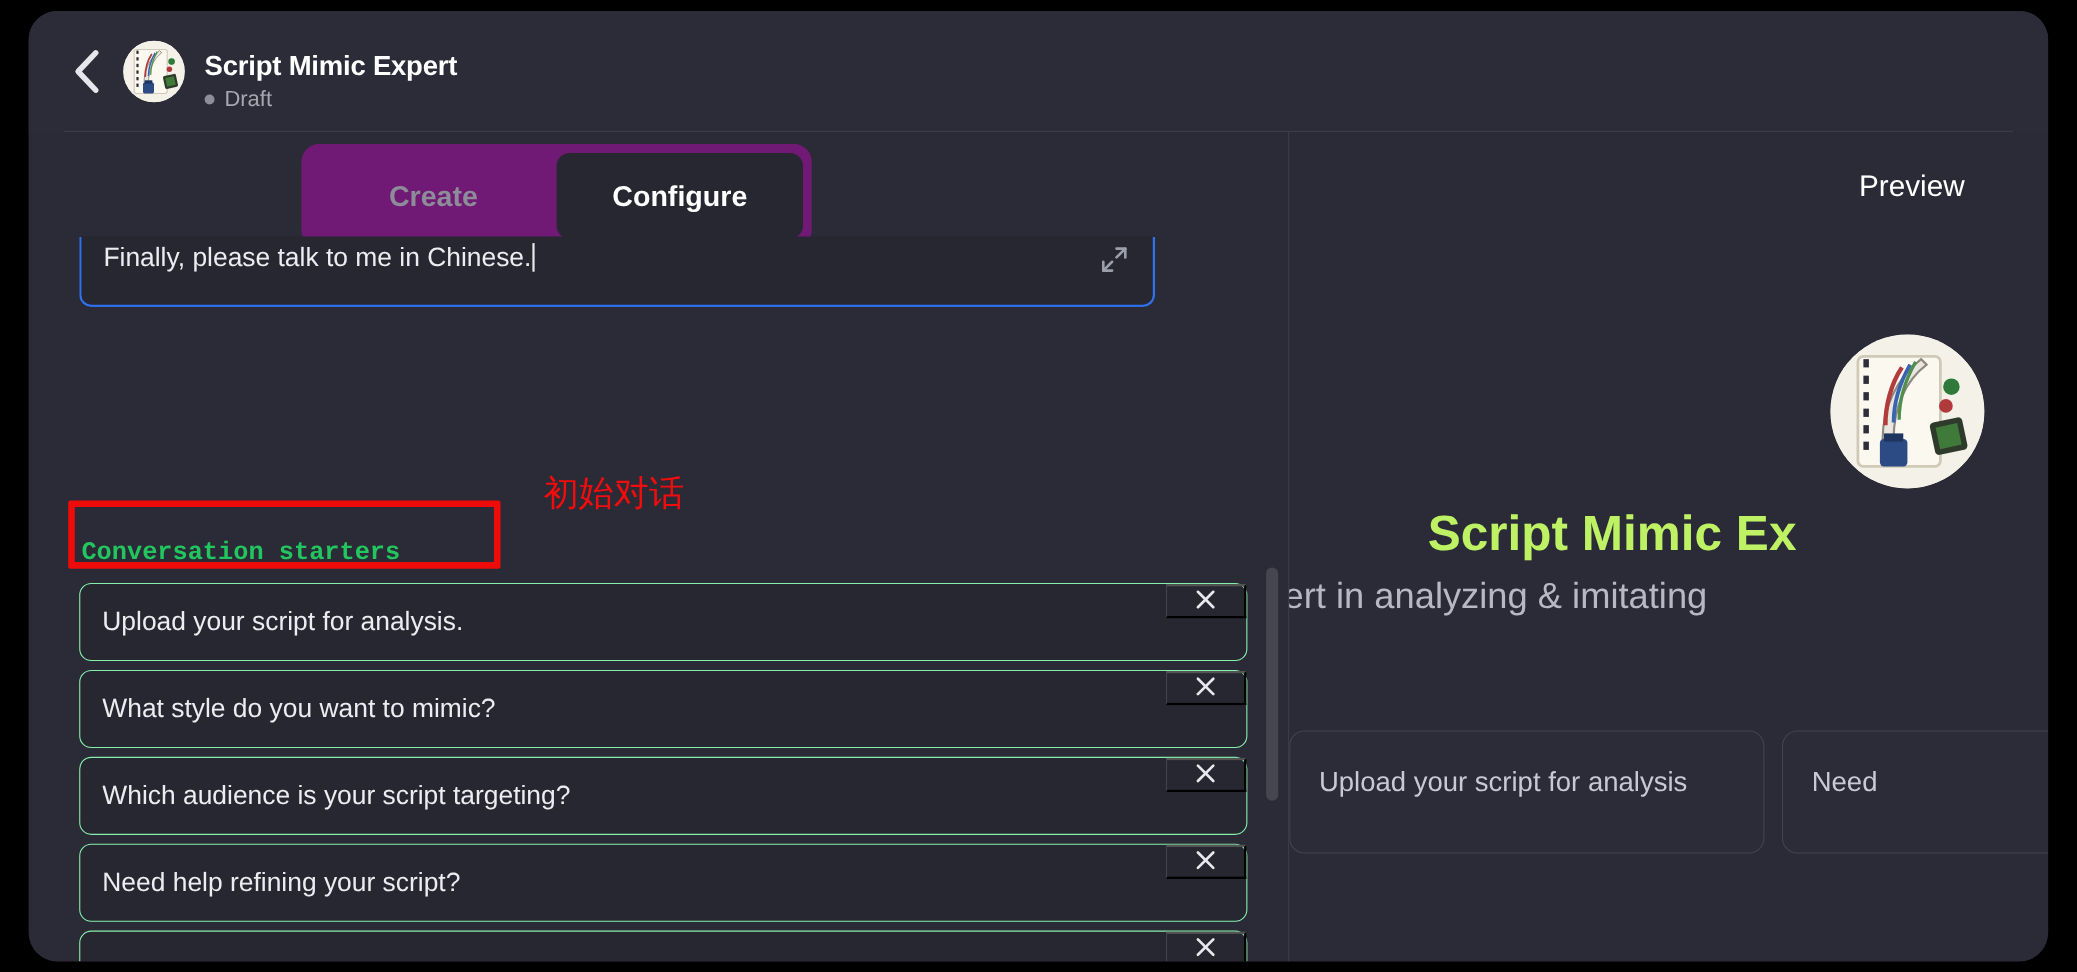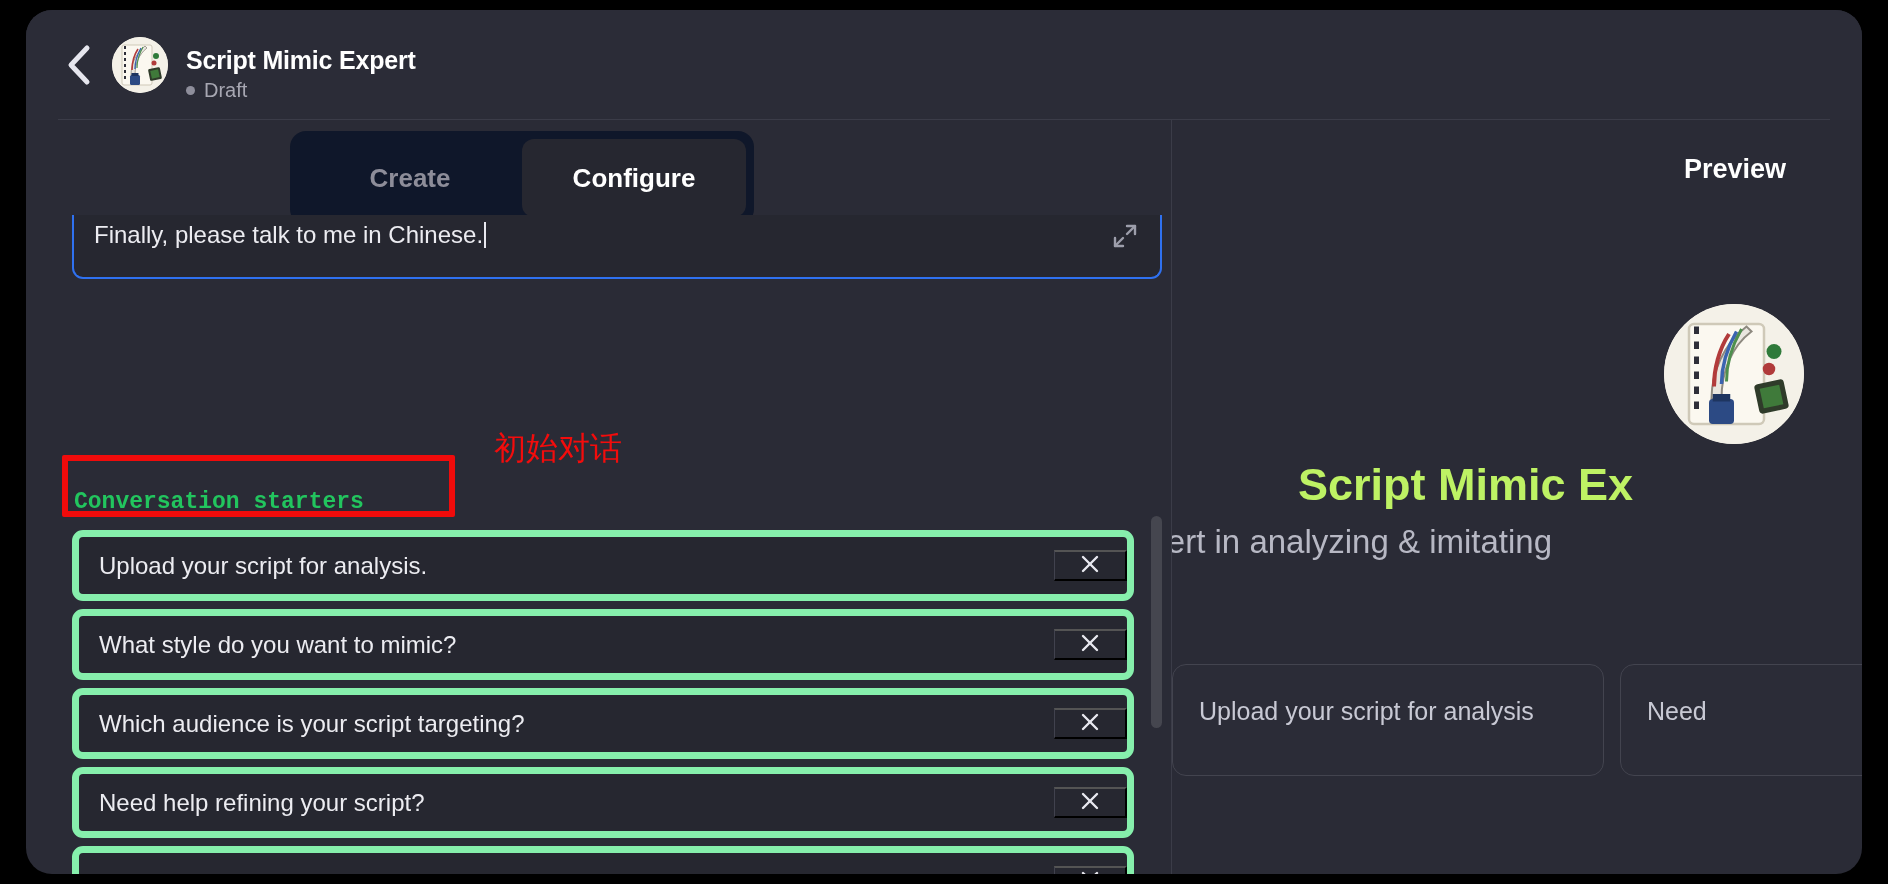--- a/index.html
+++ b/index.html
@@ -121,23 +121,23 @@
     position: absolute;
     left: 1146px; top: 0;
     right: 0;
     height: 100%;
     overflow: hidden;
   }
 
   
   #tab-switcher {
     position: absolute;
-    left: 264px; top: 11px;
+    left: 248px; top: 11px;
     width: 464px; height: 94px;
-    background: #0f172a;
+    background: #701a75;
     border-radius: 16px;
     display: flex;
     align-items: flex-start;
     padding: 8px;
     gap: 0;
   }
   .tab-btn {
     flex: 1 1 0;
     height: 78px;
     border-radius: 12px;
@@ -154,21 +154,21 @@
   }
   .tab-btn.active {
     background: #262730;
     color: #ffffff;
   }
 
   
   #instructions-field {
     position: absolute;
     left: 46px; top: 95px;
-    width: 1090px;
+    width: 978px;
     height: 64px;
     background: #262730;
     border: 2px solid #2f71f0;
     border-radius: 11px;
     border-top: none;
     border-top-left-radius: 0;
     border-top-right-radius: 0;
   }
   #instructions-text {
     position: absolute;
@@ -228,24 +228,24 @@
     width: 1145px;
     height: 344px;
     overflow: hidden;
   }
   .starter-row {
     position: relative;
     margin: 0 0 8px 46px;
     width: 1062px;
     height: 71px;
     background: #262730;
-    border: 7px solid #86efac;
+    border: 1px solid #86efac;
     border-radius: 11px;
     display: flex;
-    align-items: center;
+    align-items: flex-start;
   }
   .starter-input {
     flex: 1 1 auto;
     background: transparent;
     border: none;
     outline: none;
     color: #ececf1;
     font-size: 24px;
     font-family: "Liberation Sans", sans-serif;
     padding: 0 20px;
@@ -277,21 +277,21 @@
     border-radius: 6px;
     background: #45464f;
     cursor: pointer;
   }
 
   
   #preview-title {
     position: absolute;
     right: 76px; top: 32px;
     font-size: 27px;
-    font-weight: bold;
+    font-weight: normal;
     color: #ffffff;
     line-height: 34px;
   }
   #preview-avatar {
     position: absolute;
     left: 492px; top: 184px;
     width: 140px; height: 140px;
     border-radius: 50%;
     overflow: hidden;
     background: #f3f0e7;

